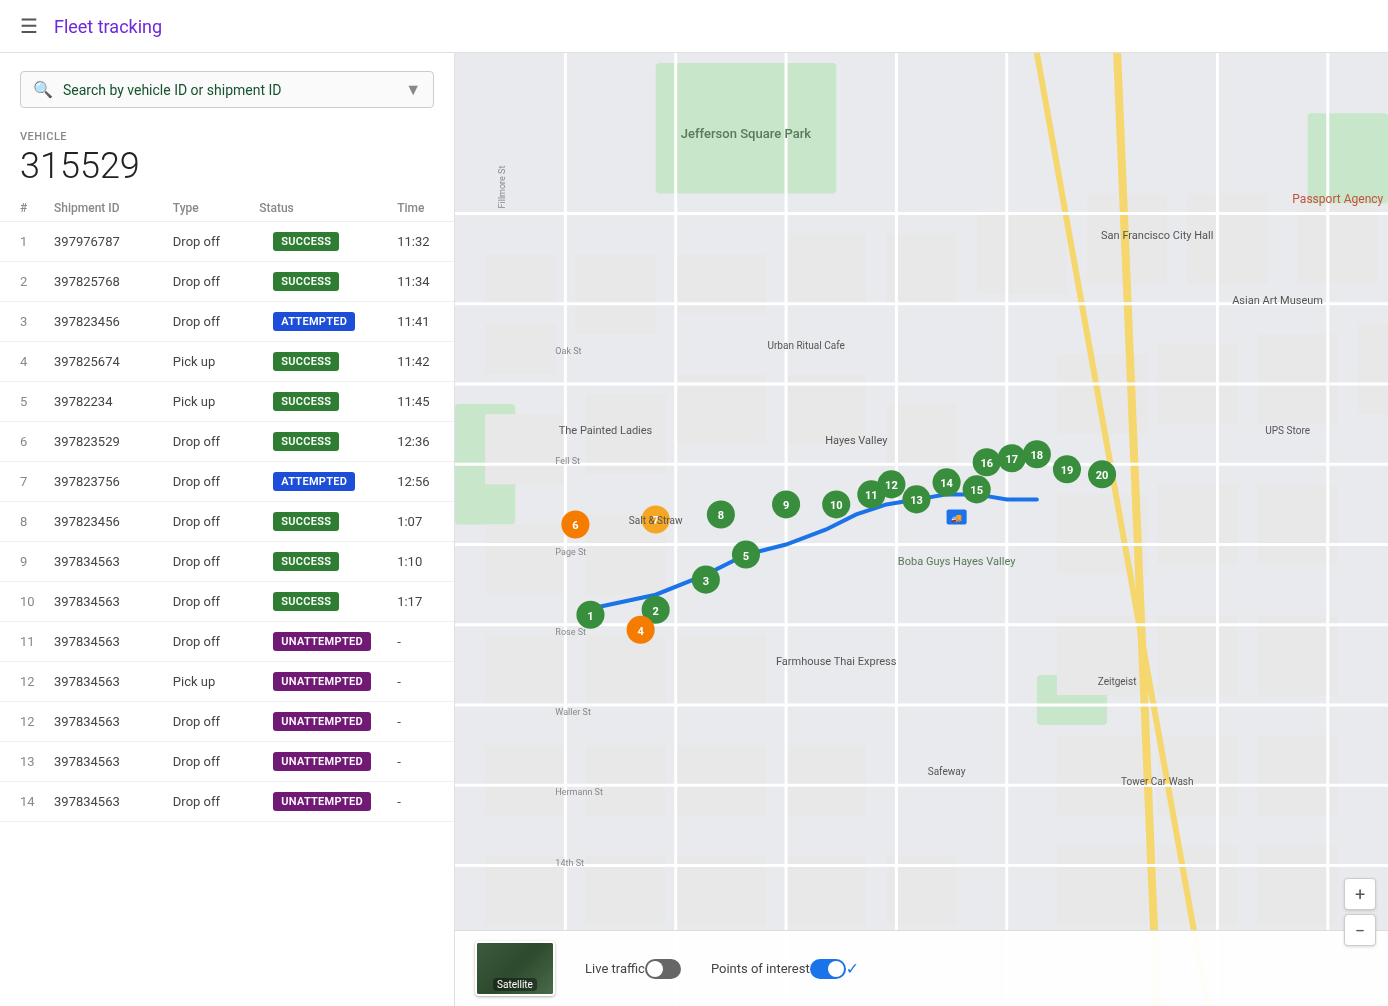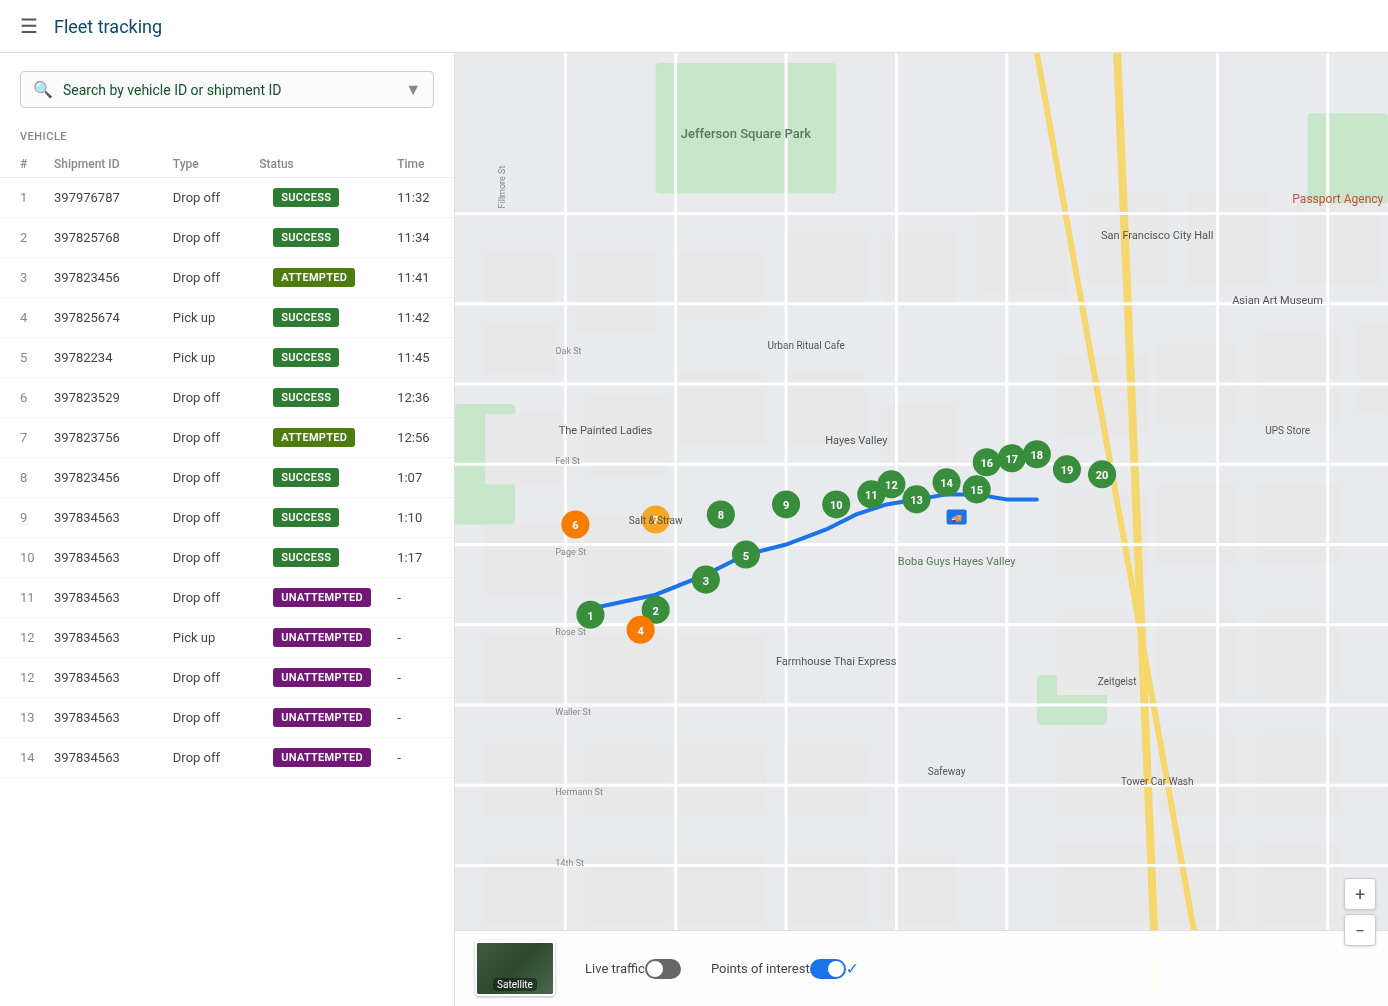--- a/index.html
+++ b/index.html
@@ -14,21 +14,21 @@
     }
     .menu-icon {
       font-size: 20px;
       margin-right: 16px;
       cursor: pointer;
       color: #555;
     }
     .app-title {
       font-size: 18px;
       font-weight: 400;
-      color: #0c4a6e;
+      color: #6d28d9;
     }
 
     .main-layout {
       display: flex;
       height: calc(100vh - 53px);
     }
 
     .sidebar {
       width: 455px;
       min-width: 455px;
@@ -124,21 +124,21 @@
     .badge {
       display: inline-block;
       padding: 3px 8px;
       border-radius: 3px;
       font-size: 11px;
       font-weight: 600;
       letter-spacing: 0.3px;
       margin-left: 14px;
     }
     .badge-success { background: #2e7d32; color: #fff; }
-    .badge-attempted { background: #4d7c0f; color: #fff; }
+    .badge-attempted { background: #1d4ed8; color: #fff; }
     .badge-unattempted { background: #701a75; color: #fff; }
 
     .map-area {
       flex: 1;
       position: relative;
       overflow: hidden;
     }
 
     .map-bg {
       width: 100%;
@@ -273,20 +273,21 @@
     <div class="search-area">
       <div class="search-box">
         <span class="search-icon">🔍</span>
         <span class="search-placeholder">Search by vehicle ID or shipment ID</span>
         <span class="search-dropdown-icon">▼</span>
       </div>
     </div>
 
     <div class="vehicle-section">
       <div class="vehicle-label">VEHICLE</div>
+      <div class="vehicle-id">315529</div>
     </div>
 
     <div class="table-container">
       <table>
         <thead>
           <tr>
             <th>#</th>
             <th>Shipment ID</th>
             <th>Type</th>
             <th>Status</th>

